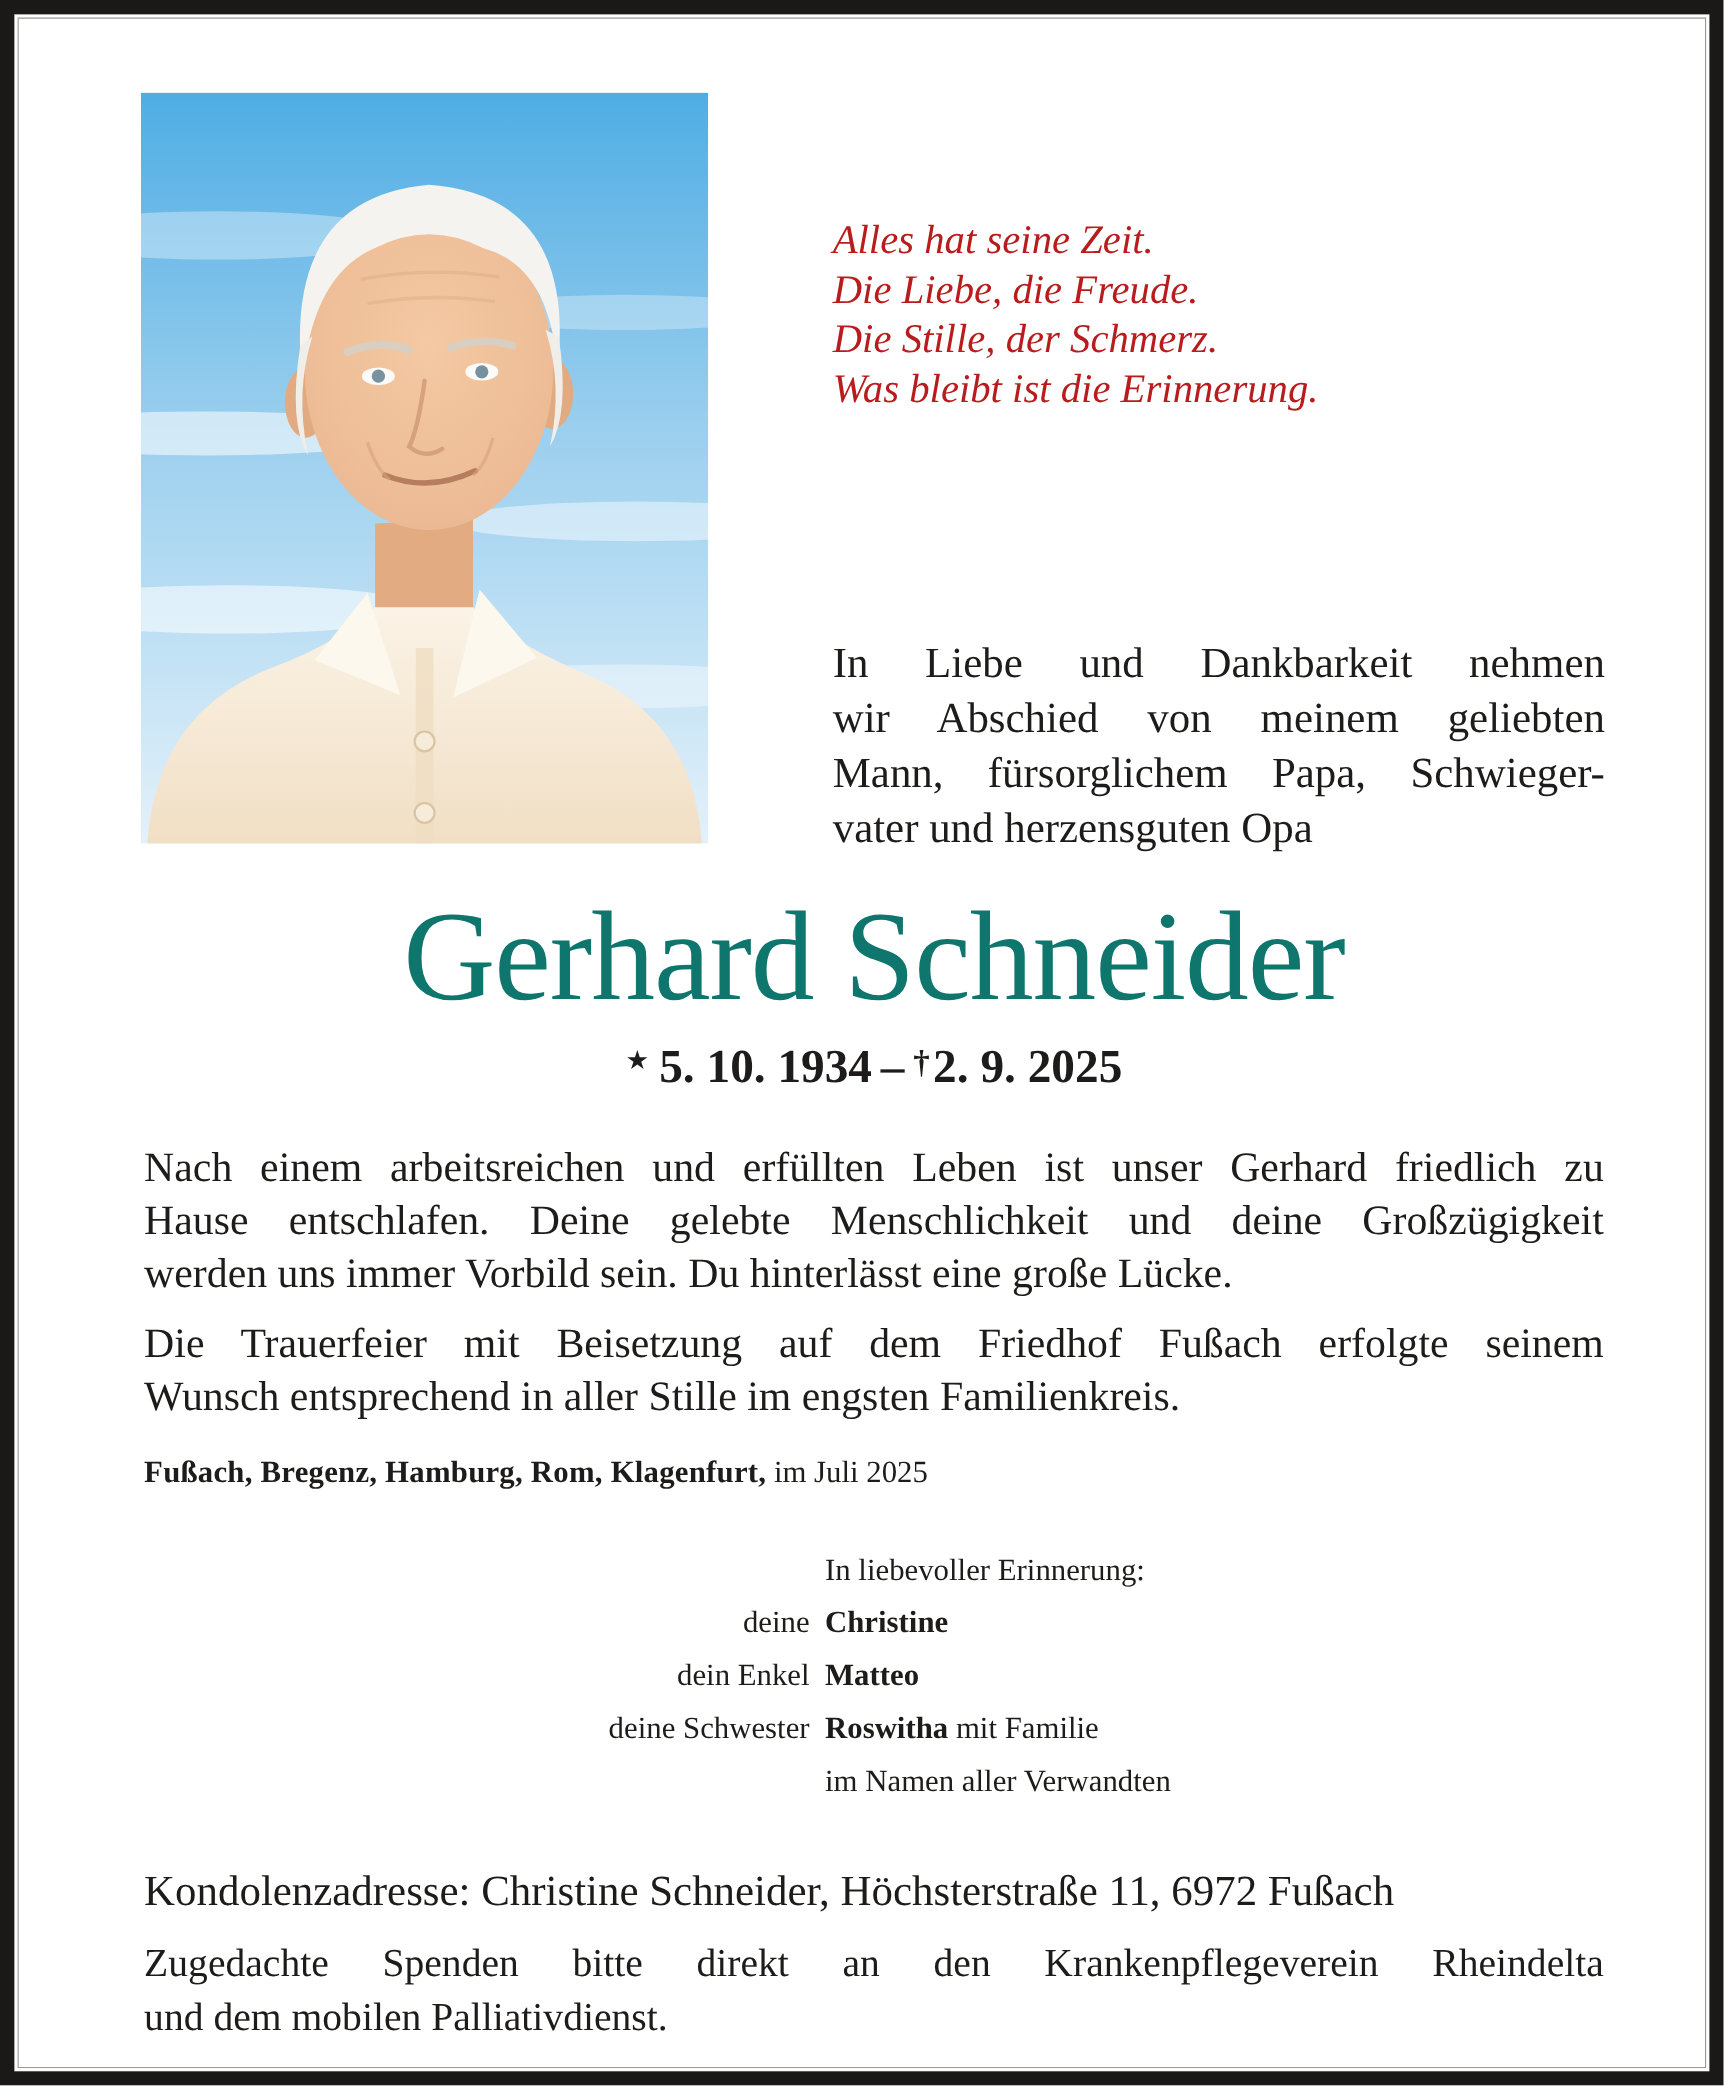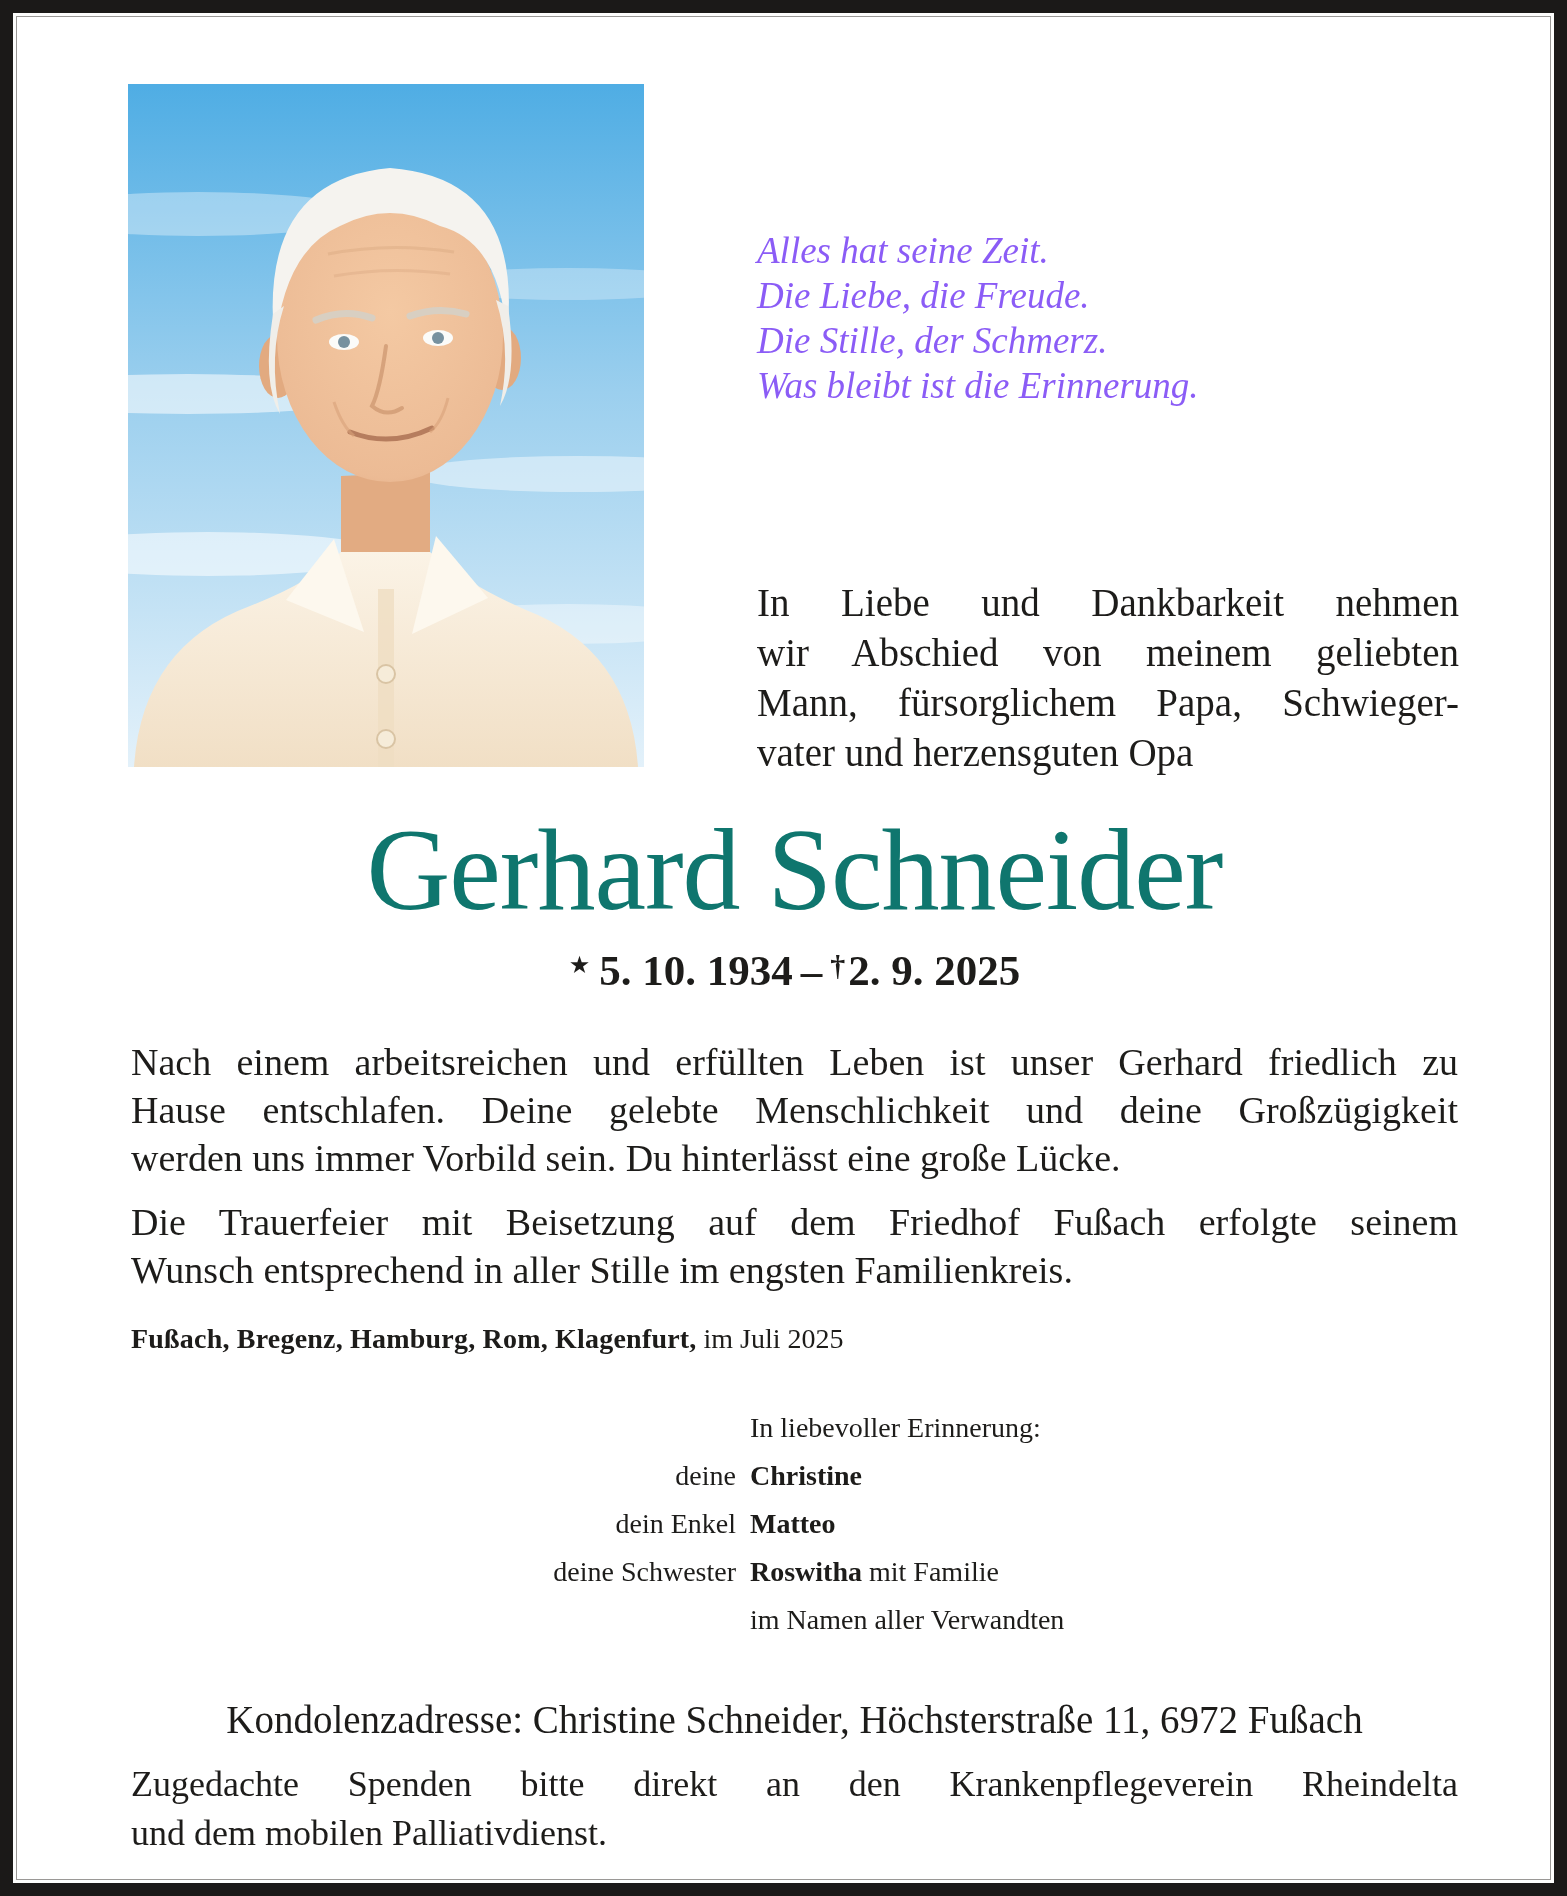--- a/index.html
+++ b/index.html
@@ -12,21 +12,21 @@
     box-shadow: inset 0 0 0 3px #fdfdfc, inset 0 0 0 4px #9a9896;
     font-family:"Liberation Serif","DejaVu Serif",serif;
     color:#1d1c1a;
     overflow:hidden;
   }
   .abs{position:absolute;}
   
   .photo{left:115px;top:71px;width:516px;height:683px;overflow:hidden;}
   .photo svg{display:block;}
   
-  .poem{left:744px;top:183px;font-size:37px;line-height:45px;font-style:italic;color:#8b5cf6;margin-top:32px;}
+  .poem{left:744px;top:183px;font-size:37px;line-height:45px;font-style:italic;color:#b91c1c;}
   
   .intro{left:744px;top:565px;width:702px;font-size:39px;line-height:50px;}
   
   .jl{text-align:justify;text-align-last:justify;}
   
   .name{left:118px;top:793px;width:1327px;text-align:center;font-size:116px;line-height:1.12;font-weight:normal;margin:0;letter-spacing:-1px;color:#0f766e;}
   .dates{left:118px;top:933px;width:1327px;text-align:center;font-size:43px;font-weight:bold;}
   .star{font-family:"DejaVu Sans",sans-serif;font-size:24px;vertical-align:12px;margin-right:9px;}
   .dagger{font-size:30px;vertical-align:9px;margin-left:6px;margin-right:3px;}
   .datesep{margin:0 2px 0 8px;}
@@ -36,21 +36,21 @@
   .p2{top:1185px;}
   .city{left:118px;top:1302px;width:1327px;font-size:28px;line-height:48px;}
   .city b{letter-spacing:0.2px;}
   
   .remembrance{left:118px;top:1391px;width:1327px;font-size:28px;line-height:48px;}
   .rem-heading{margin-left:619px;}
   .rem-row{display:flex;}
   .rem-prefix{flex:0 0 605px;text-align:right;}
   .rem-names{margin-left:14px;white-space:nowrap;}
   .rem-names b{font-weight:bold;}
-  .condolence{left:118px;top:1683px;width:1327px;font-size:39px;line-height:48px;text-align:center;}
+  .condolence{left:118px;top:1683px;width:1327px;font-size:39px;line-height:48px;}
   .donations{left:118px;top:1747px;width:1327px;font-size:36px;line-height:49px;}
 </style>
 </head>
 <body>
 
 <div class="page">
 
   <div class="abs photo">
     <svg width="516" height="683" viewBox="0 0 516 683">
       <defs>

